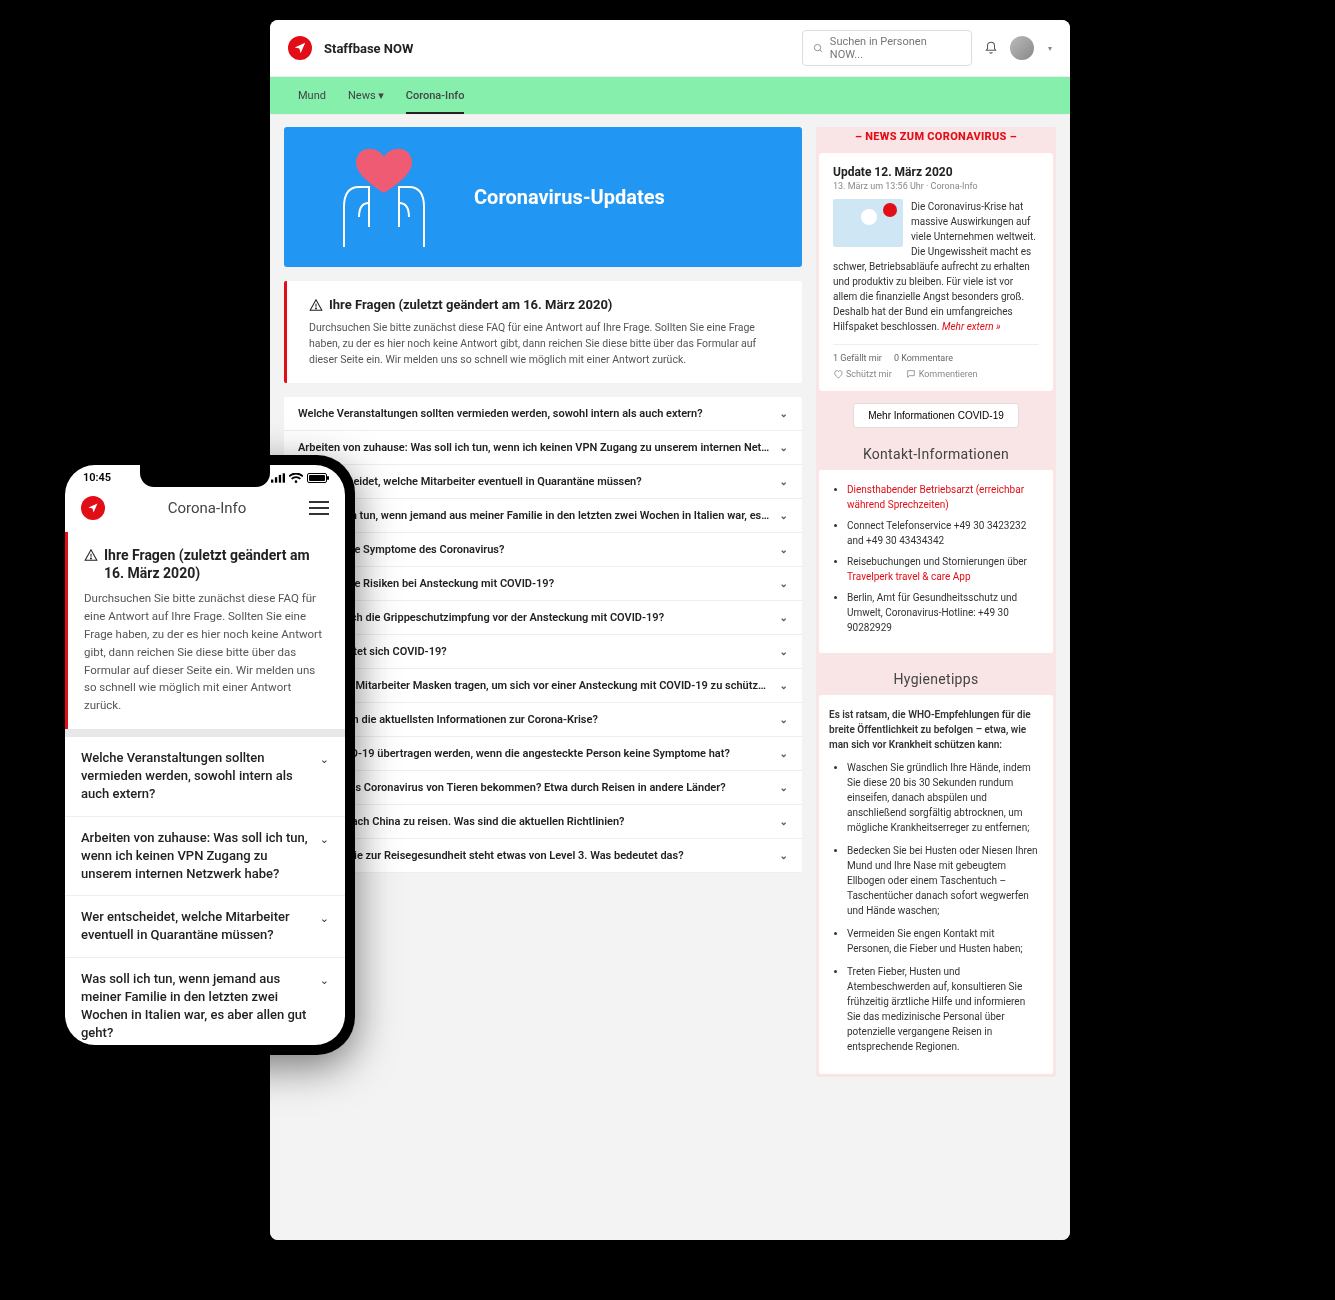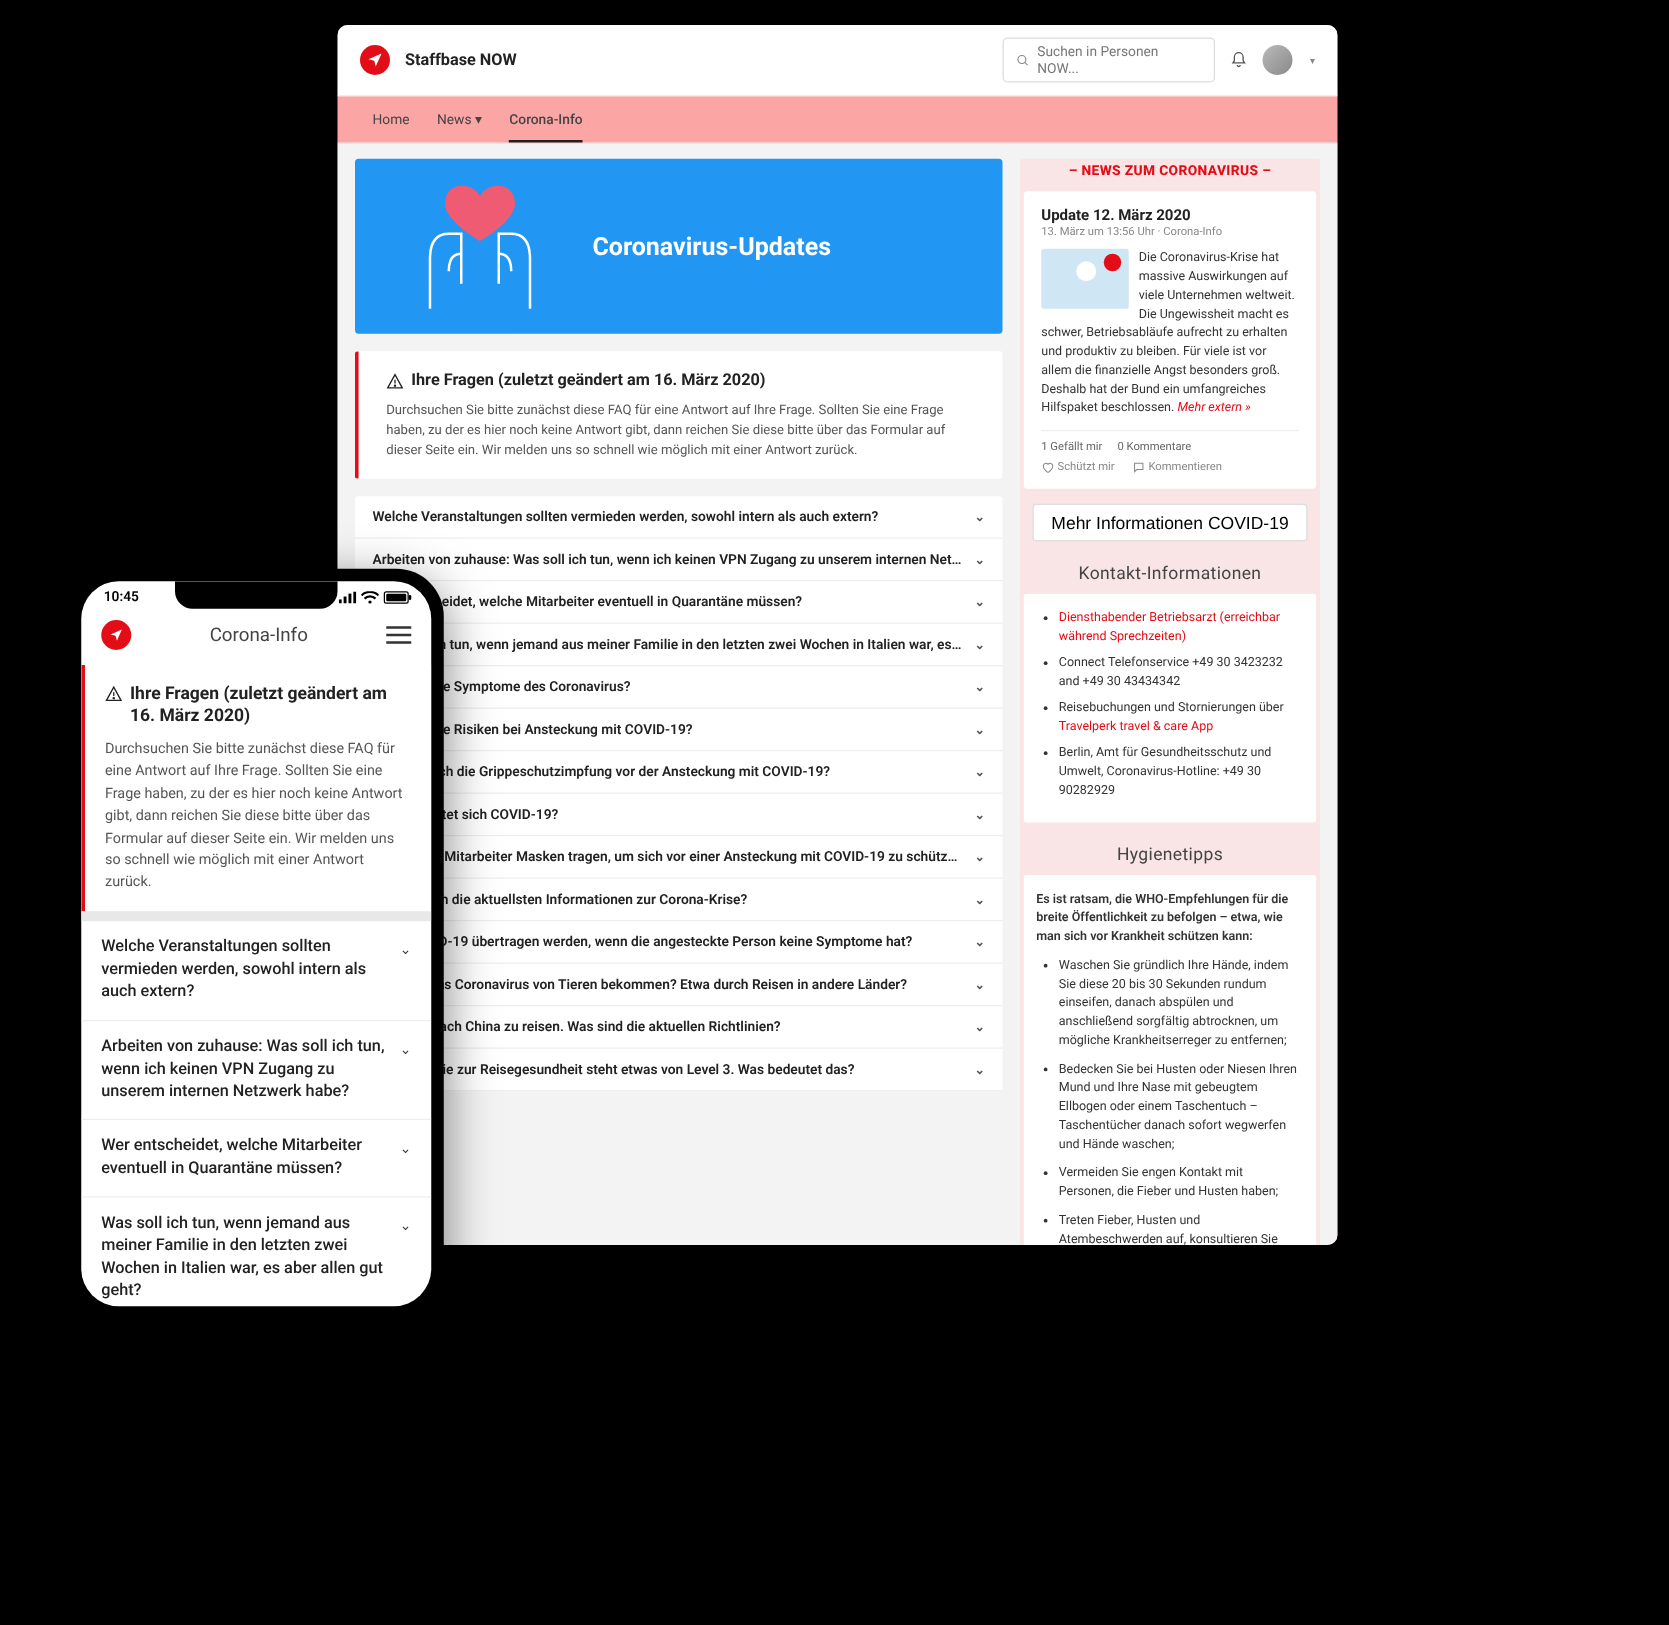--- a/index.html
+++ b/index.html
@@ -5,22 +5,22 @@
 * { box-sizing: border-box; margin: 0; padding: 0; }
 body { background: #000; width: 1335px; height: 1300px; font-family: -apple-system, BlinkMacSystemFont, "Segoe UI", Roboto, sans-serif; position: relative; overflow: hidden; }
 .stage { position: absolute; inset: 0; }
 
 
 .desktop {
   position: absolute;
   left: 270px;
   top: 20px;
   width: 800px;
-  height: 976px;
-  background: #fca5a5;
+  height: 1220px;
+  background: #86efac;
   border-radius: 8px;
   box-shadow: 0 12px 40px rgba(0,0,0,.4);
   overflow: hidden;
   display: flex;
   flex-direction: column;
 }
 .d-header {
   display: flex;
   align-items: center;
   padding: 10px 18px;
@@ -101,21 +101,21 @@
 .update-body .thumb { float: left; width: 70px; height: 48px; background: #cfe6f5; margin: 0 8px 4px 0; border-radius: 2px; position: relative; }
 .thumb::after { content: ""; position: absolute; left: 28px; top: 10px; width: 16px; height: 16px; background: #fff; border-radius: 50%; }
 .thumb::before { content: ""; position: absolute; right: 6px; top: 4px; width: 14px; height: 14px; background: #e30d18; border-radius: 50%; }
 .more-link { color: #e30d18; font-style: italic; font-size: 10px; cursor: pointer; }
 .update-stats { font-size: 9px; color: #666; margin-top: 10px; padding-top: 8px; border-top: 1px solid #eee; display: flex; gap: 12px; }
 .update-actions { font-size: 9px; color: #888; margin-top: 6px; display: flex; gap: 14px; }
 .update-actions span { display: flex; align-items: center; gap: 3px; cursor: pointer; }
 
 .more-btn {
   display: block; margin: 12px auto 4px; background: #fff; border: 1px solid #ddd;
-  padding: 6px 14px; font-size: 14px; border-radius: 3px; cursor: pointer;
+  padding: 6px 14px; font-size: 10px; border-radius: 3px; cursor: pointer;
 }
 
 .side-sec { margin-top: 18px; }
 .side-sec h4 { font-size: 14px; font-weight: 400; color: #444; margin-bottom: 8px; }
 .contact-box { background: #fff; padding: 12px 14px 12px 10px; border-radius: 2px; }
 .contact-box ul { list-style: disc; padding-left: 18px; }
 .contact-box li { font-size: 10px; color: #333; line-height: 1.5; margin-bottom: 6px; }
 .contact-box li .red { color: #e30d18; }
 
 .hyg-box { background: #fff; padding: 12px 14px 12px 10px; border-radius: 2px; }
@@ -199,21 +199,21 @@
         <span>Suchen in Personen NOW...</span>
       </div>
       <svg class="bell" viewBox="0 0 24 24" fill="none" stroke="currentColor" stroke-width="1.8">
           <path d="M6 8a6 6 0 0112 0v5l2 3H4l2-3V8zM10 19a2 2 0 004 0"></path>
         </svg>
       <div class="avatar"></div>
       <span class="caret">▾</span>
     </div>
 
     <div class="d-nav">
-      <div class="d-nav-item">Home</div>
+      <div class="d-nav-item">Mund</div>
       <div class="d-nav-item">News ▾</div>
       <div class="d-nav-item active">Corona-Info</div>
     </div>
 
     <div class="d-body">
       <div class="cols">
 
         <div class="left">
           <div class="hero">
             <svg class="hero-illustration" viewBox="0 0 160 120">

